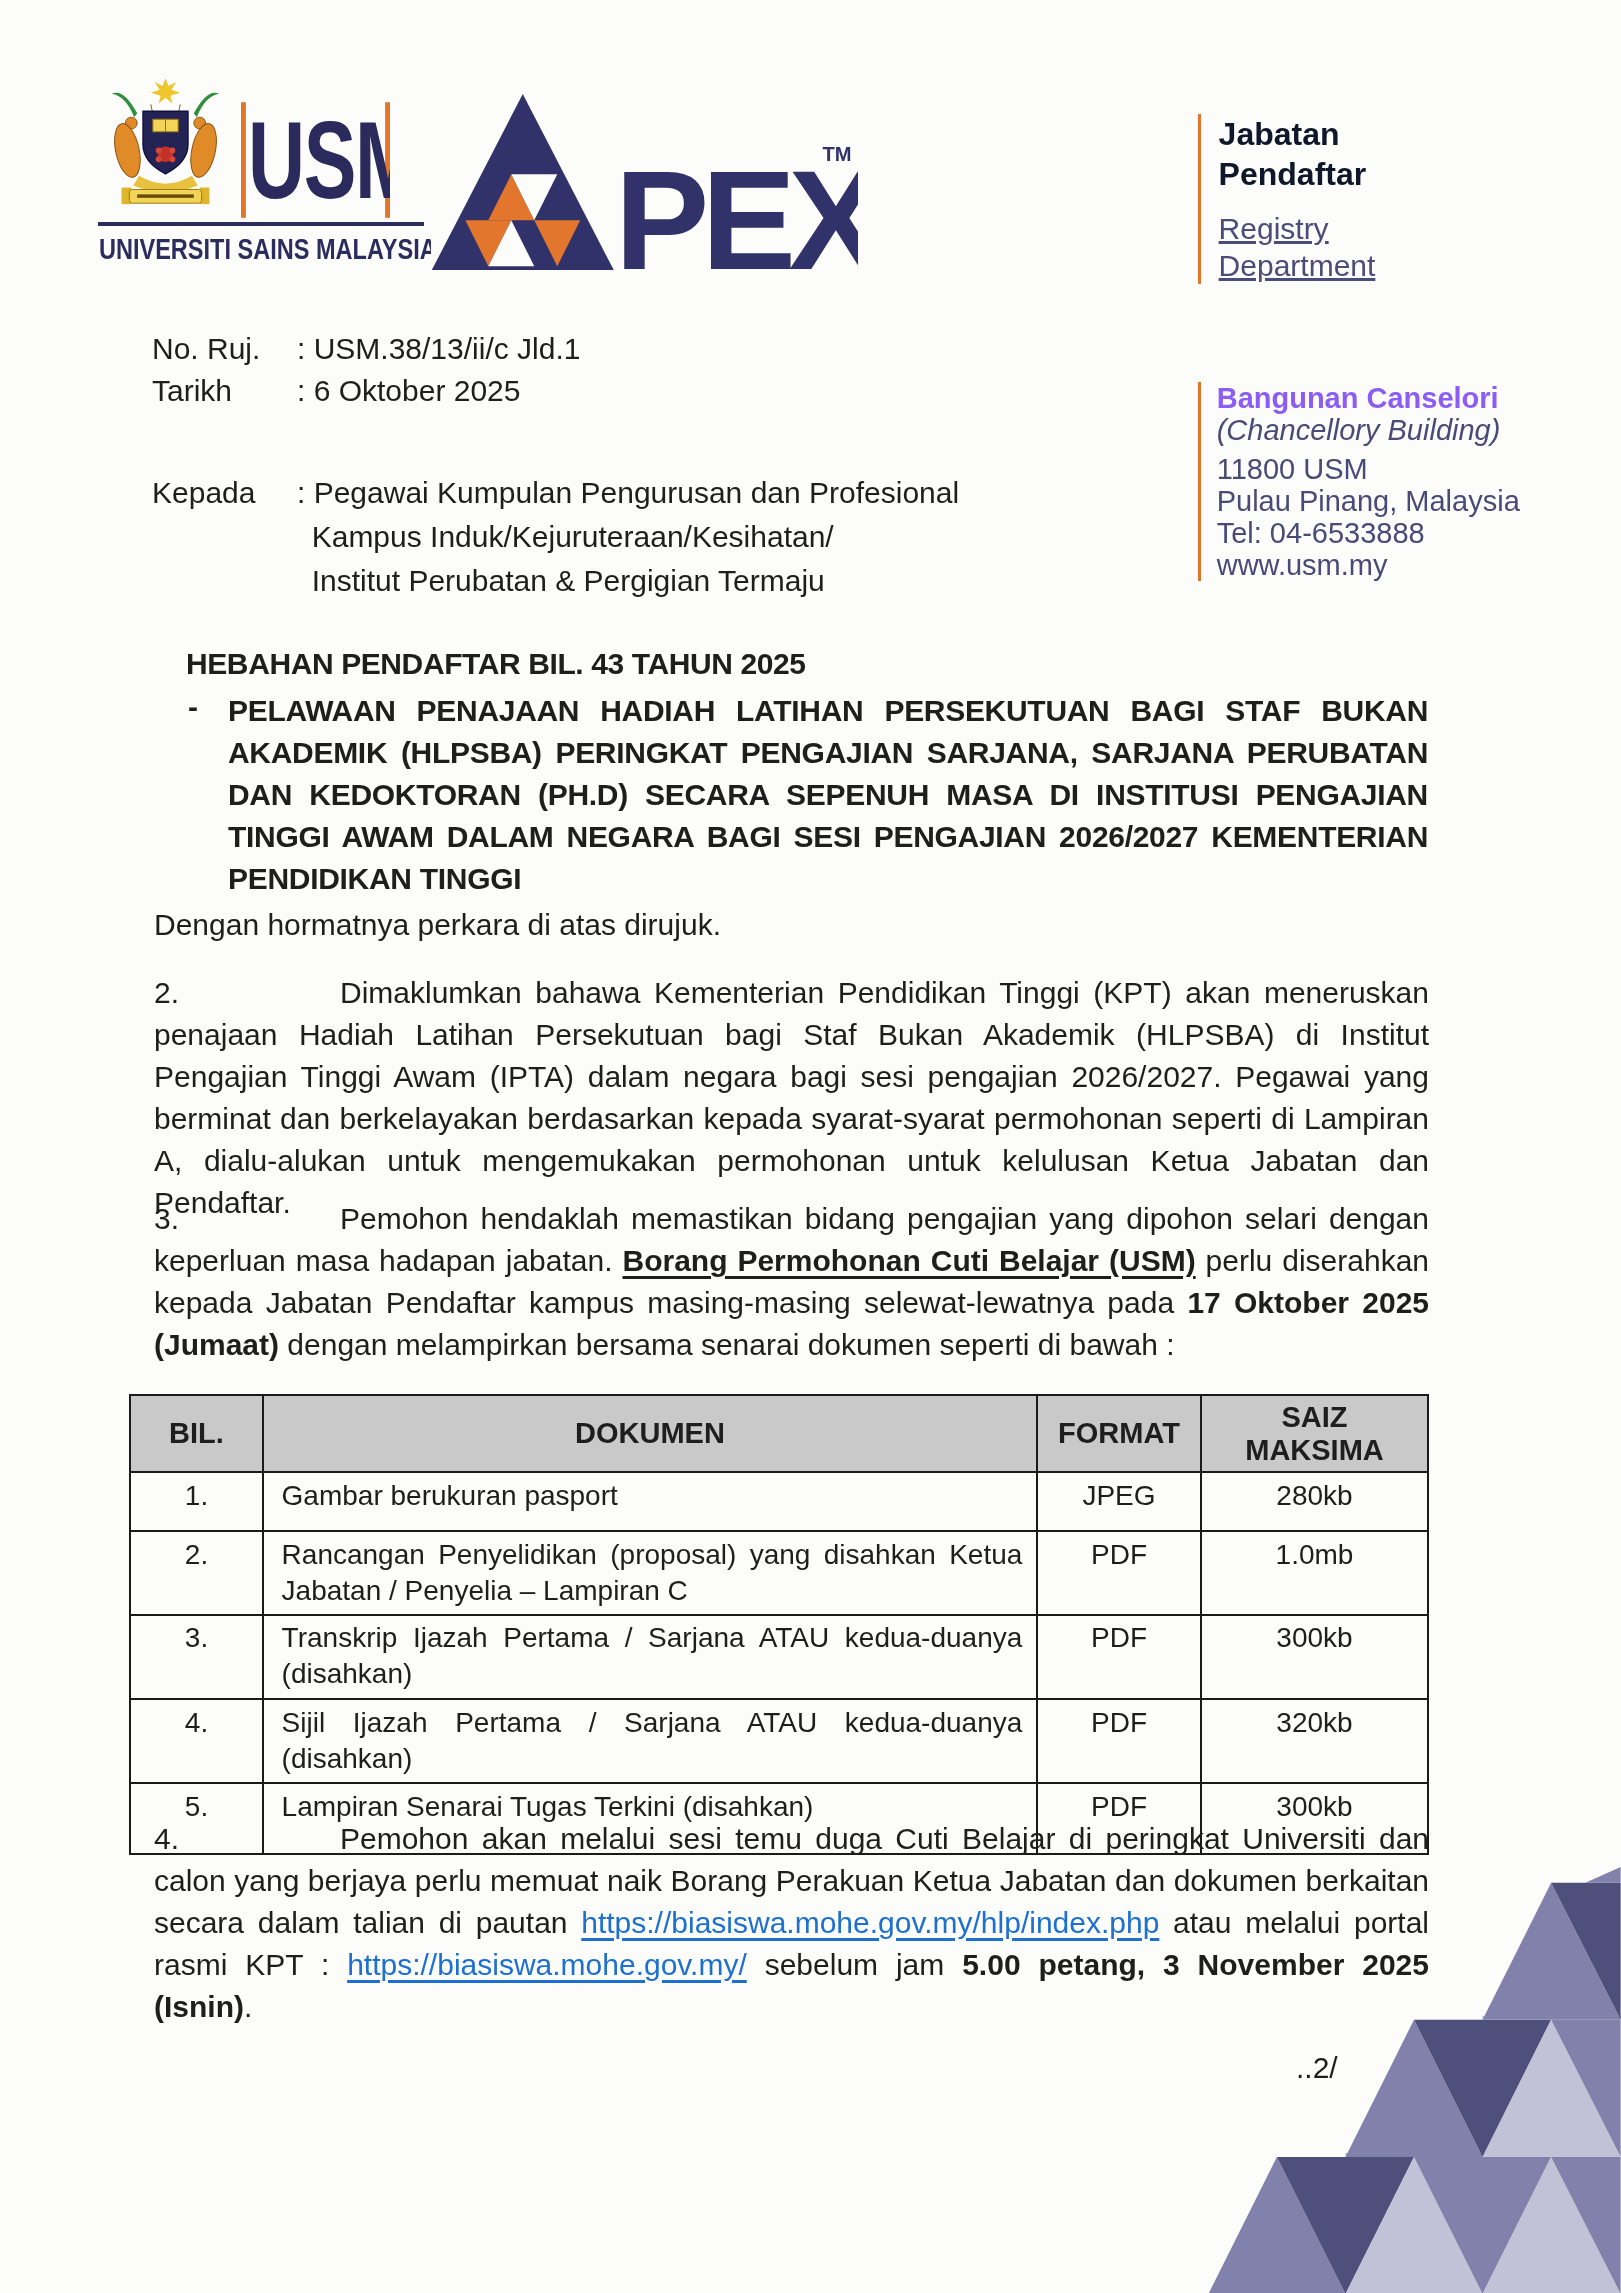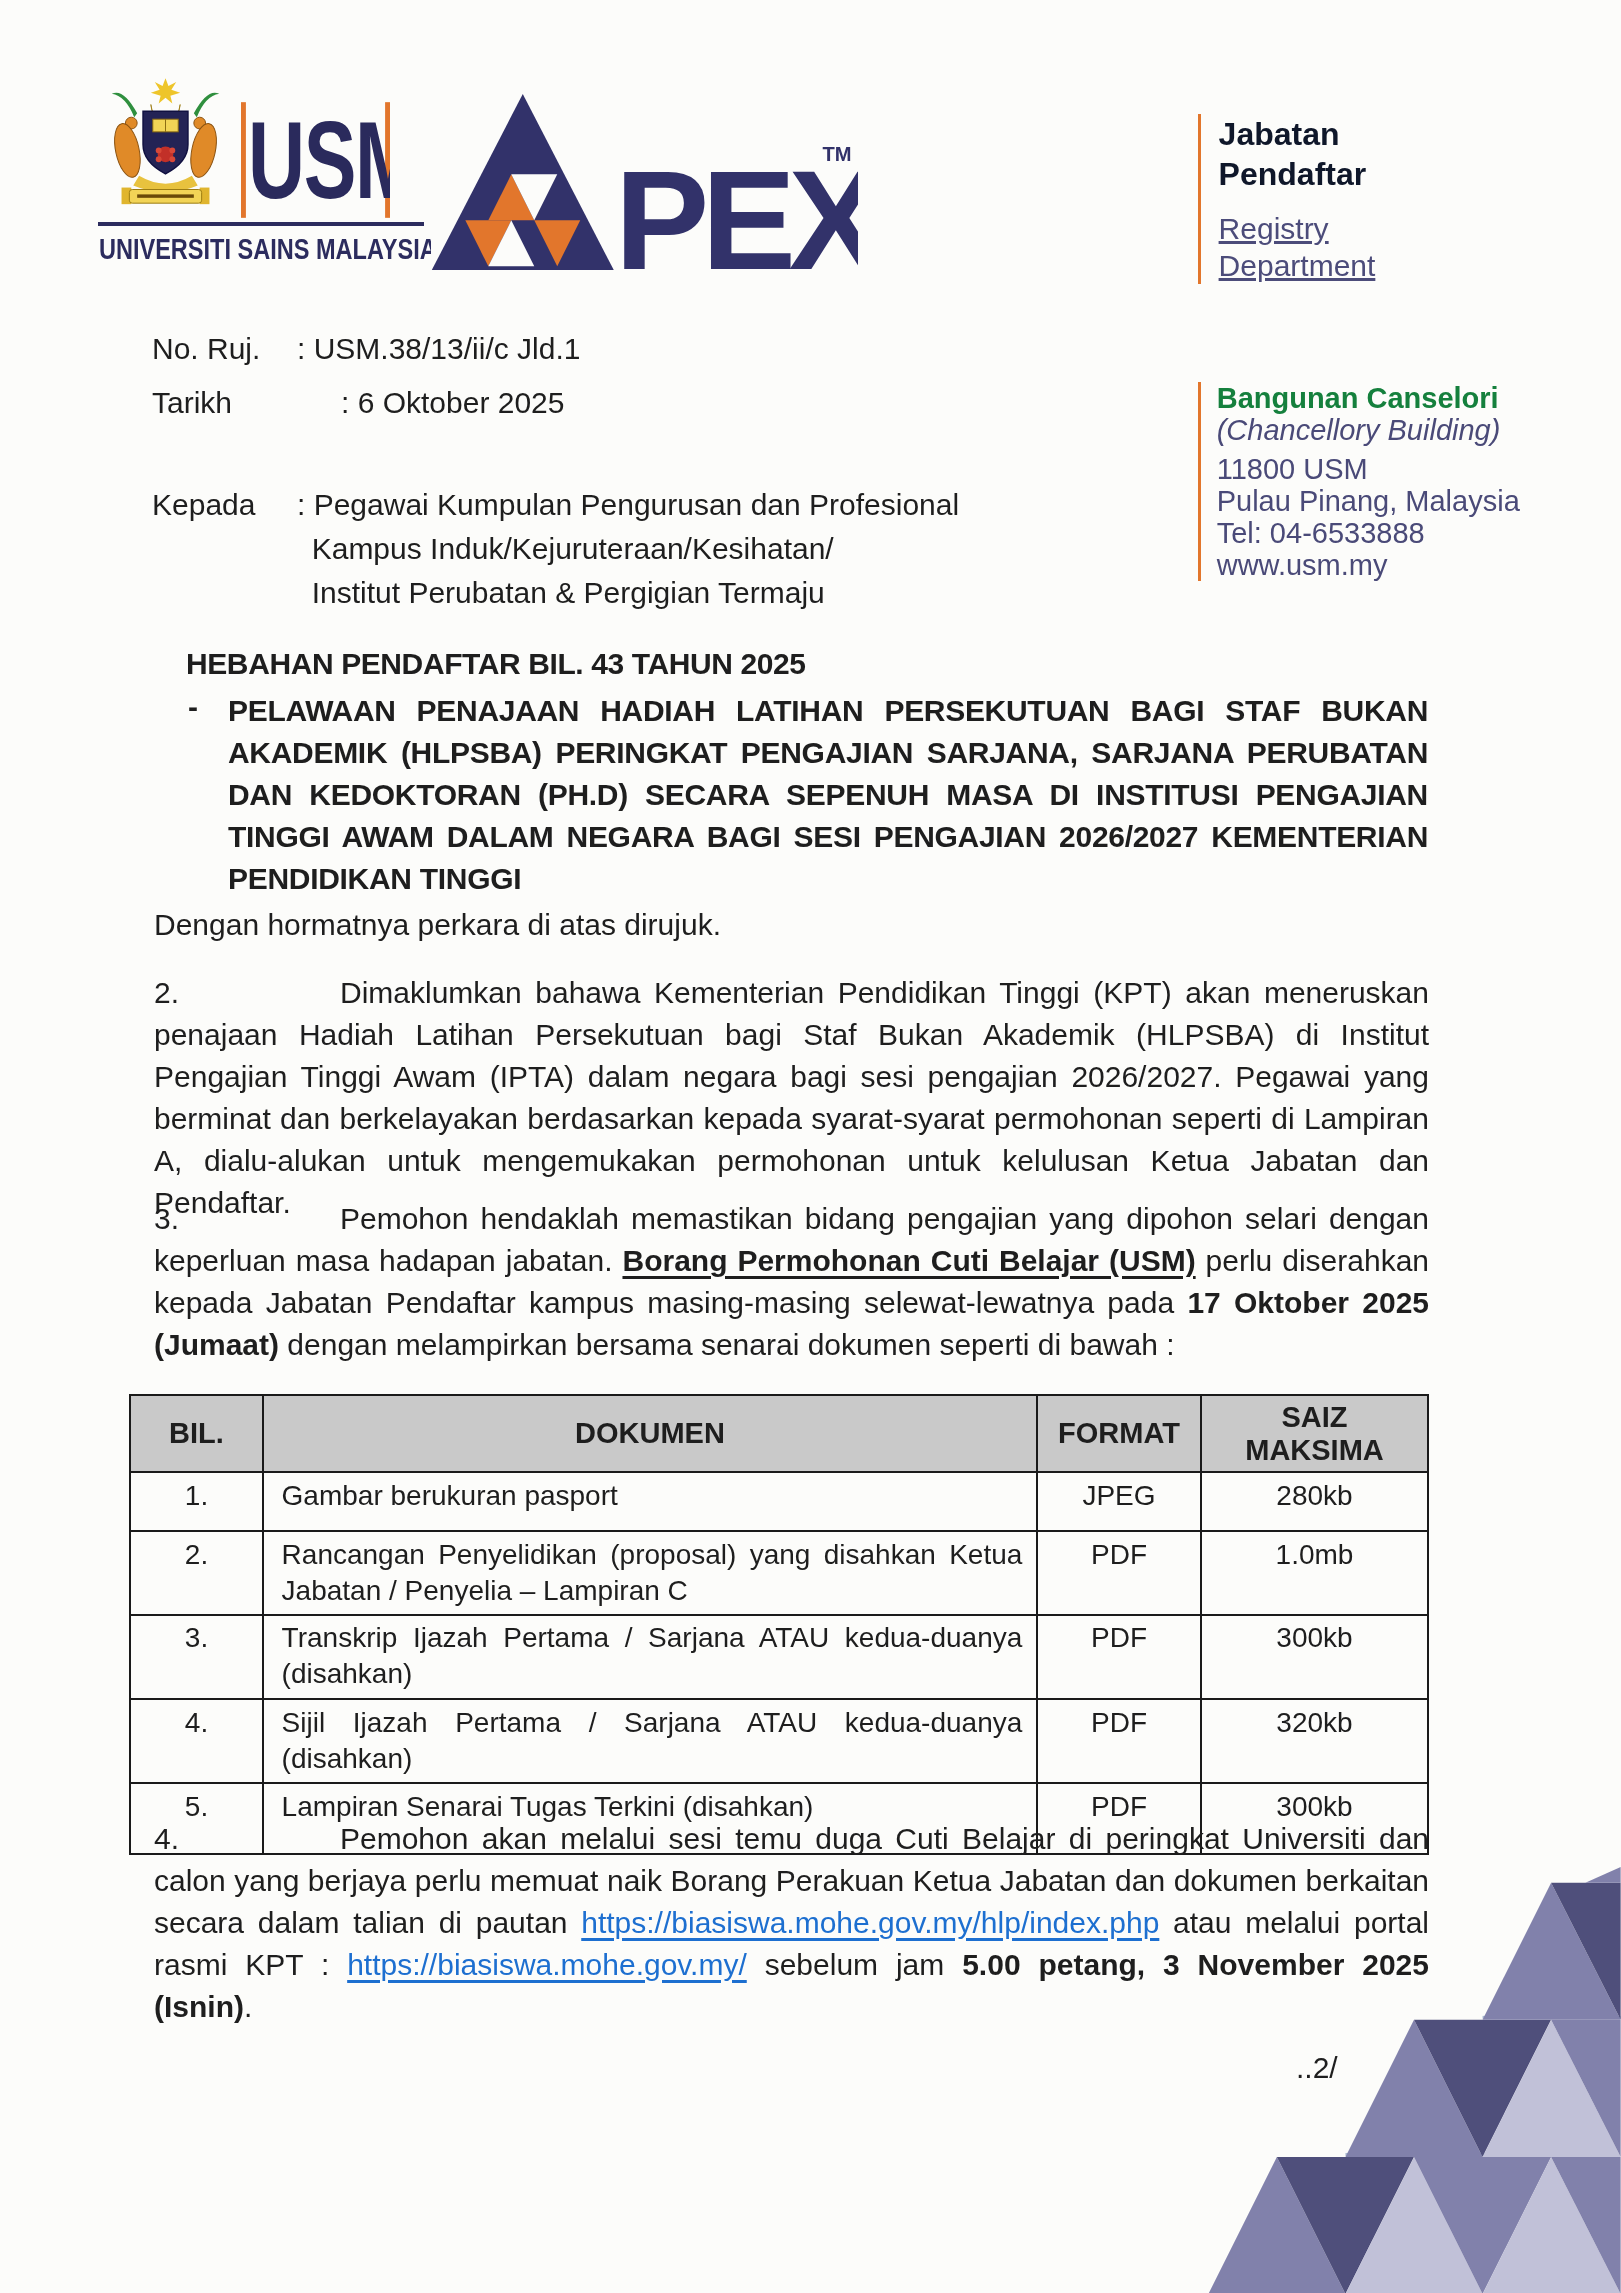--- a/index.html
+++ b/index.html
@@ -13,28 +13,28 @@
   .uni-name{position:absolute;left:98px;top:231px;}
   .apex{position:absolute;left:427px;top:86px;text-align:right;}
 
   .dept-block{position:absolute;left:1198px;top:114px;border-left:3.9px solid #e2762c;padding-left:17.6px;}
   .dept-block .my{font-weight:bold;font-size:32px;line-height:40px;color:#0f172a;}
   .dept-block .en{font-size:30px;line-height:37px;color:#4c4c7a;text-decoration:underline;}
   .dept-gap{height:15.7px;}
 
   .addr-block{position:absolute;left:1198px;top:382px;border-left:3.9px solid #e2762c;padding-left:15.7px;
               color:#4a4a78;font-size:29px;line-height:32px;}
-  .addr-block .b{font-weight:bold;font-size:29px;color:#15803d;}
+  .addr-block .b{font-weight:bold;font-size:29px;color:#8b5cf6;}
   .addr-block .i{font-style:italic;}
   .addr-gap{height:6.9px;}
 
   
   .ref{position:absolute;left:152px;top:329px;font-size:30px;}
   .refrow{display:flex;line-height:39px;}
-  .refrow.r2{margin-top:15px;gap:44px;}
+  .refrow.r2{margin-top:3px;}
   .refrow.r3{margin-top:61px;line-height:44px;}
   .reflabel{width:145px;flex:none;}
   .kepada-extra{padding-left:14.7px;}
 
   
   .subj-head{position:absolute;left:186px;top:647px;font-size:30px;font-weight:bold;letter-spacing:-0.4px;}
   .subj-bullet{position:absolute;left:188px;top:690px;font-size:30px;font-weight:bold;}
   .subj-body{position:absolute;left:228px;top:690px;width:1200px;font-size:30px;font-weight:bold;
              line-height:42px;text-align:justify;letter-spacing:-0.3px;}
 

